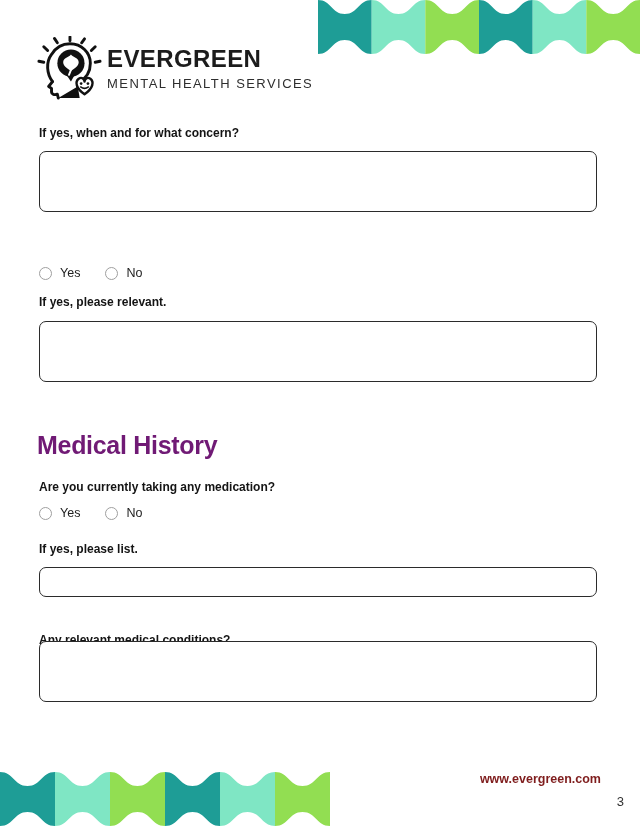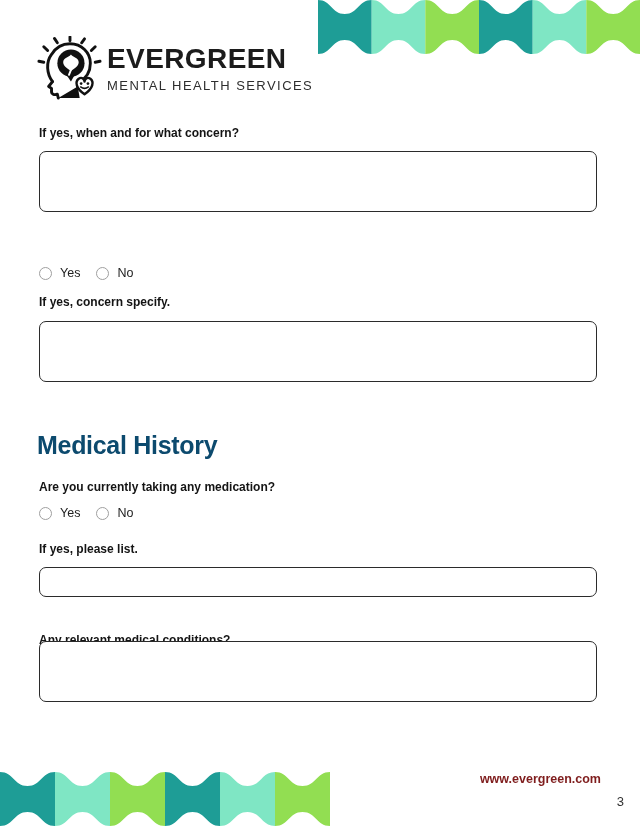--- a/index.html
+++ b/index.html
@@ -7,39 +7,39 @@
     position:relative;width:640px;height:828px;background:#ffffff;
     font-family:"Liberation Sans",sans-serif;overflow:hidden;
   }
   
   .wave-top{position:absolute;top:0;right:0;display:block;}
   .wave-bottom{position:absolute;bottom:2px;left:0;display:block;}
   
   .logo{position:absolute;top:36px;left:36px;display:flex;align-items:center;}
   .logo-icon{width:66px;height:66px;}
   .logo-text{margin-left:5px;}
-  .brand-name{font-size:28px;font-weight:bold;letter-spacing:.4px;color:#1c1c1c;line-height:1;}
+  .brand-name{font-size:24px;font-weight:bold;letter-spacing:.4px;color:#1c1c1c;line-height:1;}
   .brand-tagline{font-size:13px;letter-spacing:1.45px;color:#2e2e2e;margin-top:5px;font-weight:500;}
   
   .label{position:absolute;left:39px;font-size:12px;font-weight:bold;color:#141414;line-height:14px;}
   .box{
     position:absolute;left:39px;width:558px;box-sizing:border-box;
     border:1.3px solid #2b2b2b;border-radius:7px;background:#fff;
     resize:none;outline:none;font-family:inherit;font-size:12px;color:#141414;padding:6px 10px;
   }
-  .radio-row{position:absolute;left:39px;display:flex;align-items:center;height:16px;}
+  .radio-row{position:absolute;left:39px;display:flex;align-items:center;height:16px;gap:9px;}
   .radio-option{display:flex;align-items:center;margin-right:16px;cursor:pointer;}
   .radio-circle{
     width:13px;height:13px;box-sizing:border-box;border:1.5px solid #9f9f9f;
     border-radius:50%;background:#fff;margin-right:8px;flex:0 0 auto;
   }
   .radio-label{font-size:12.5px;color:#222222;}
   .section-heading{
     position:absolute;left:37px;top:431px;margin:0;
-    font-size:25px;font-weight:bold;color:#0c4a6e;letter-spacing:-.3px;
+    font-size:25px;font-weight:bold;color:#701a75;letter-spacing:-.3px;
   }
   .website{position:absolute;top:772px;right:39px;font-size:12.5px;font-weight:bold;color:#7f1d1d;}
   .page-number{position:absolute;top:794px;right:16px;font-size:13px;color:#333333;}
 </style>
 </head>
 <body>
 
 <div class="page">
 
   <svg class="wave-top" width="322" height="54" viewBox="0 0 322 54" aria-hidden="true">
@@ -87,21 +87,21 @@
     <div class="radio-option">
       <span class="radio-circle"></span>
       <span class="radio-label">Yes</span>
     </div>
     <div class="radio-option">
       <span class="radio-circle"></span>
       <span class="radio-label">No</span>
     </div>
   </div>
 
-  <div class="label" style="top:295px">If yes, concern specify.</div>
+  <div class="label" style="top:295px">If yes, please relevant.</div>
   <textarea class="box" style="top: 321px; height: 61px;" aria-label="specify answer"></textarea>
 
   <h1 class="section-heading">Medical History</h1>
 
   <div class="label" style="top:480px">Are you currently taking any medication?</div>
   <div class="radio-row" style="top:505px">
     <div class="radio-option">
       <span class="radio-circle"></span>
       <span class="radio-label">Yes</span>
     </div>

